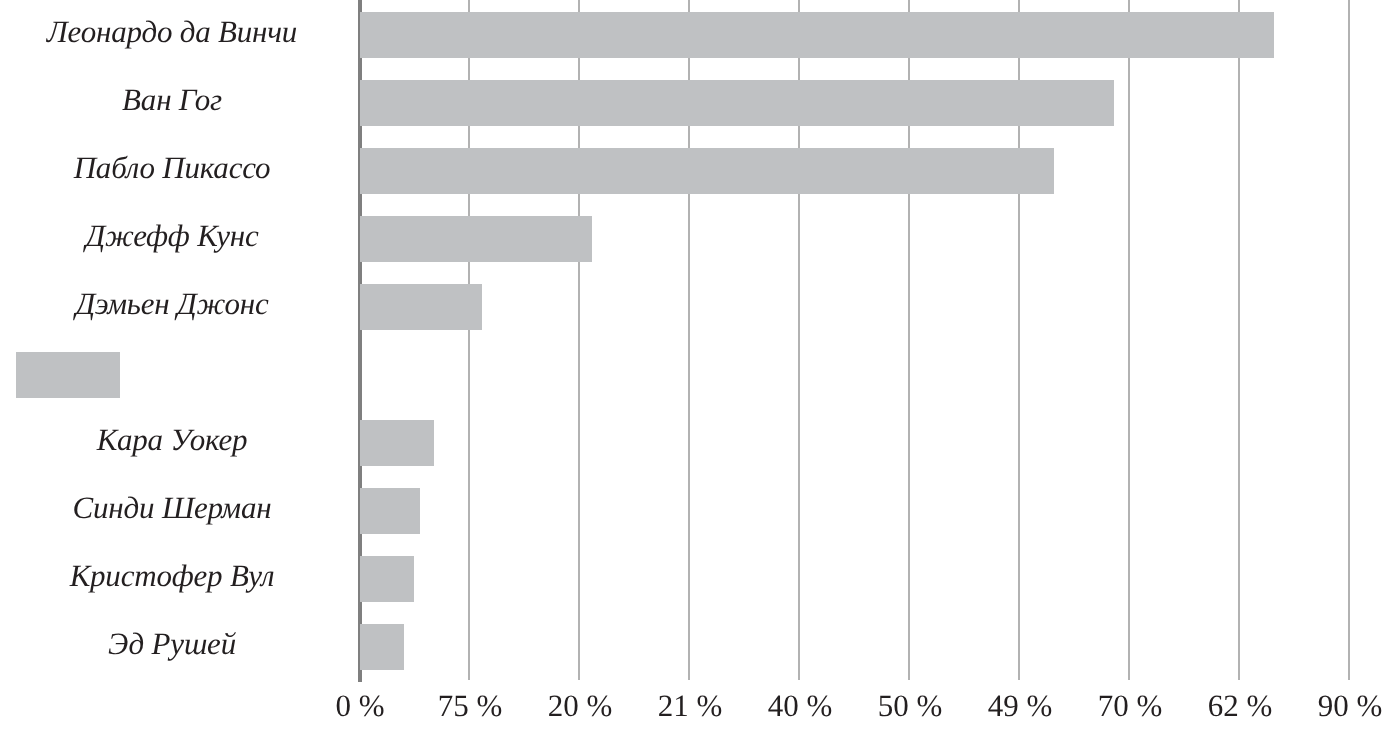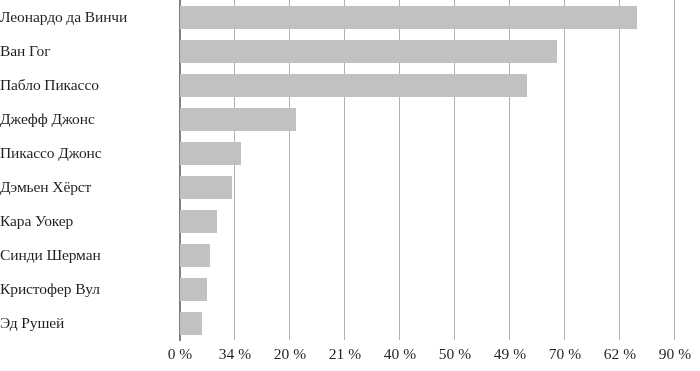--- a/index.html
+++ b/index.html
@@ -58,26 +58,27 @@
   .row {
     position: absolute;
     left: 0;
     width: 700px;
     height: 34px;
     display: flex;
     align-items: center;
   }
   .cat-label {
     width: 172px;
-    text-align: left;
+    text-align: center;
     font-size: 15.5px;
     line-height: 1;
     color: #231f20;
     white-space: nowrap;
     letter-spacing: -0.1px;
+    font-style: italic;
   }
   .bar-track {
     position: relative;
     margin-left: 8px;
     height: 34px;
     flex: 1 1 auto;
     display: flex;
     align-items: center;
   }
   .bar {
@@ -134,33 +135,32 @@
         <div class="bar" style="width: 376.8px; background: rgb(191, 193, 195);"></div>
       </div>
     </div>
     <div class="row" style="top:68px">
       <div class="cat-label">Пабло Пикассо</div>
       <div class="bar-track">
         <div class="bar" style="width: 346.5px; background: rgb(191, 193, 195);"></div>
       </div>
     </div>
     <div class="row" style="top:102px">
-      <div class="cat-label">Джефф Джонс</div>
+      <div class="cat-label">Джефф Кунс</div>
       <div class="bar-track">
         <div class="bar" style="width: 115.5px; background: rgb(191, 193, 195);"></div>
       </div>
     </div>
     <div class="row" style="top:136px">
-      <div class="cat-label">Пикассо Джонс</div>
+      <div class="cat-label">Дэмьен Джонс</div>
       <div class="bar-track">
         <div class="bar" style="width: 60.5px; background: rgb(191, 193, 195);"></div>
       </div>
     </div>
     <div class="row" style="top:170px">
-      <div class="cat-label">Дэмьен Хёрст</div>
       <div class="bar-track">
         <div class="bar" style="width: 52.3px; background: rgb(191, 193, 195);"></div>
       </div>
     </div>
     <div class="row" style="top:204px">
       <div class="cat-label">Кара Уокер</div>
       <div class="bar-track">
         <div class="bar" style="width: 37.4px; background: rgb(191, 193, 195);"></div>
       </div>
     </div>
@@ -179,21 +179,21 @@
     <div class="row" style="top:272px">
       <div class="cat-label">Кристофер Вул</div>
       <div class="bar-track">
         <div class="bar" style="width: 27px; background: rgb(191, 193, 195);"></div>
       </div>
     </div>
   </div>
 
   <div class="tick-labels">
     <div class="tick-label" style="left:180px">0 %</div>
-    <div class="tick-label" style="left:235px">34 %</div>
+    <div class="tick-label" style="left:235px">75 %</div>
     <div class="tick-label" style="left:290px">20 %</div>
     <div class="tick-label" style="left:345px">21 %</div>
     <div class="tick-label" style="left:400px">40 %</div>
     <div class="tick-label" style="left:455px">50 %</div>
     <div class="tick-label" style="left:510px">49 %</div>
     <div class="tick-label" style="left:565px">70 %</div>
     <div class="tick-label" style="left:620px">62 %</div>
     <div class="tick-label" style="left:675px">90 %</div>
   </div>
 

